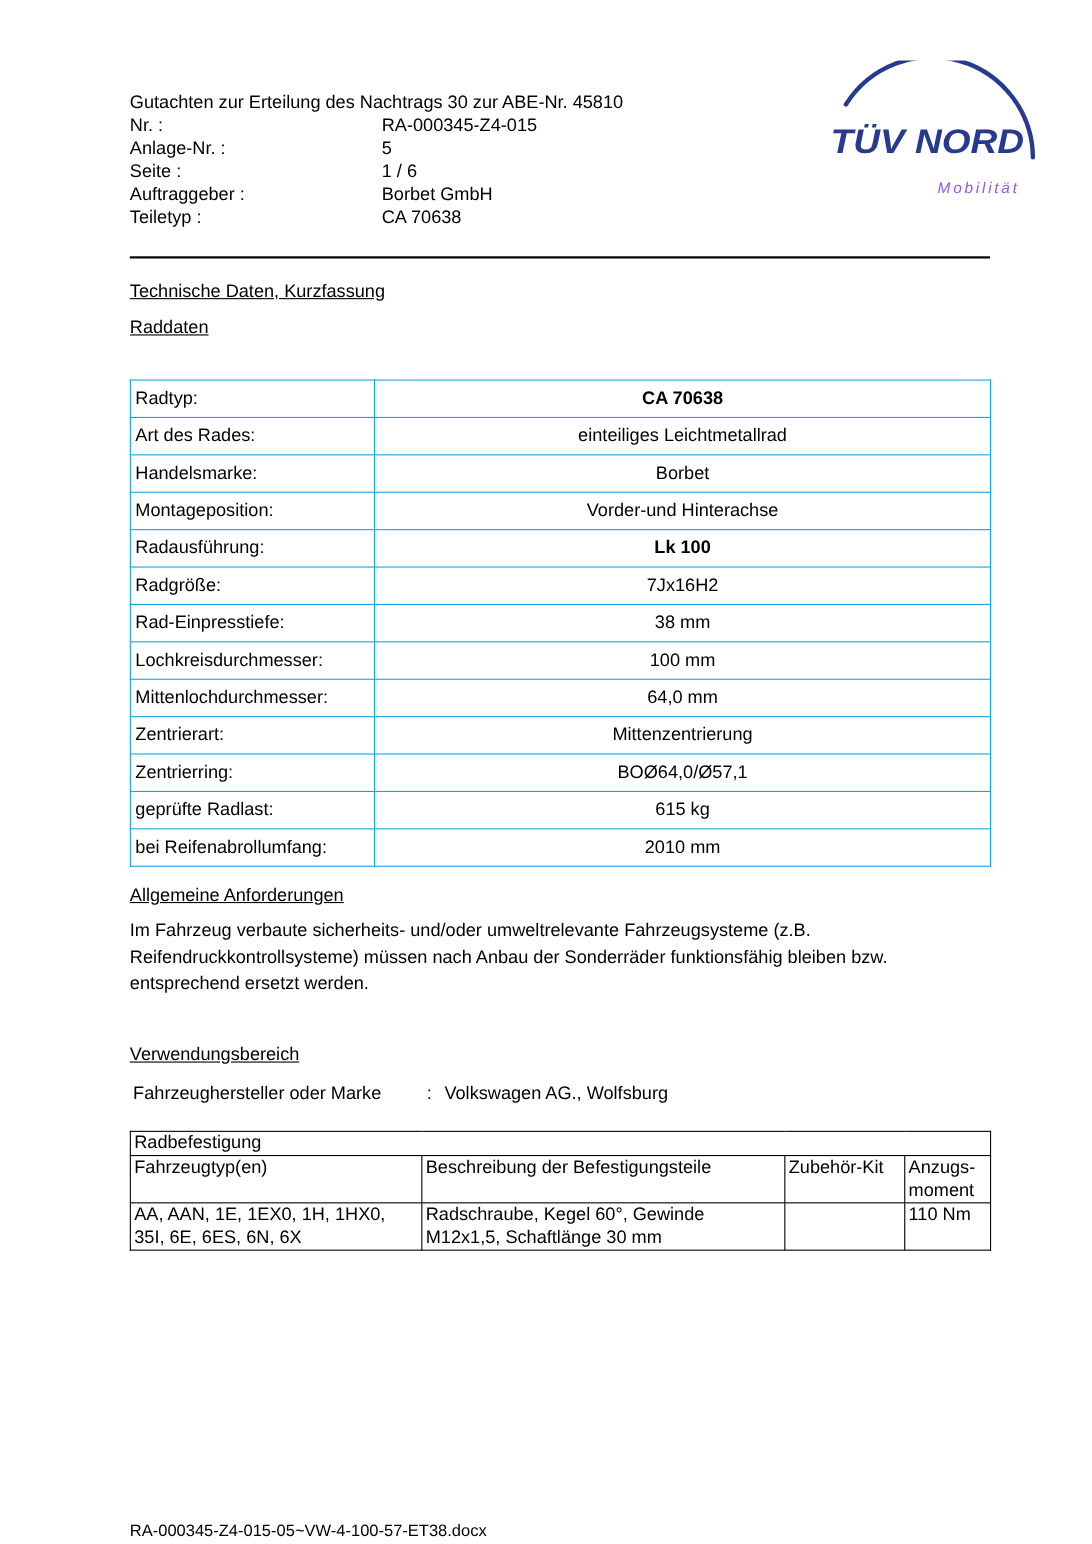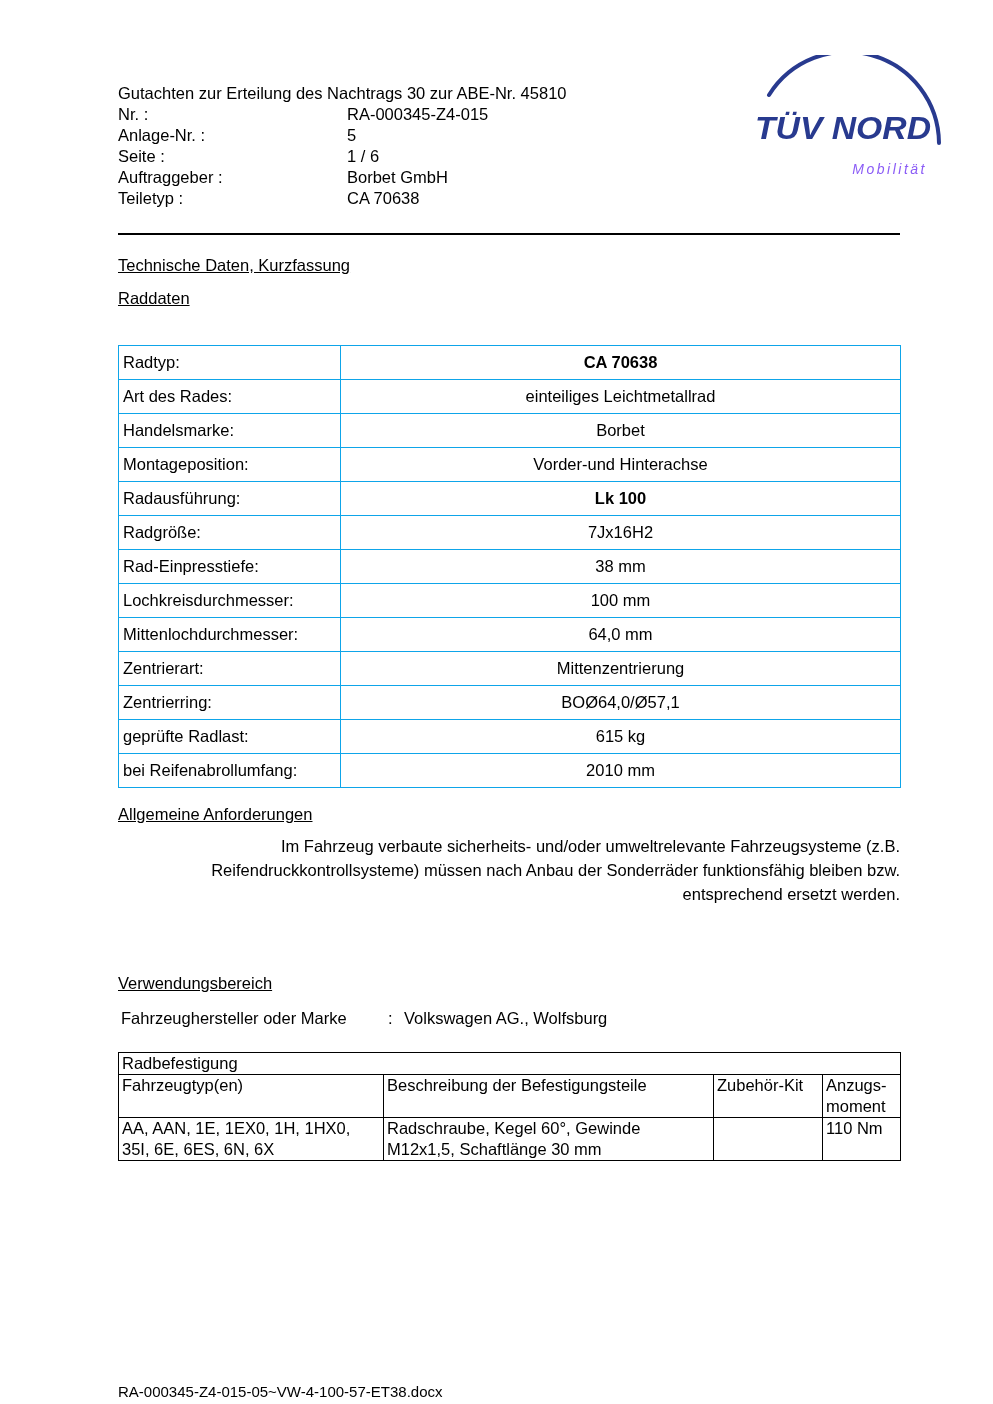--- a/index.html
+++ b/index.html
@@ -50,23 +50,22 @@
     vertical-align: middle;
   }
   table.raddaten td.lbl { text-align: left; }
   table.raddaten td.val { text-align: center; }
   .b { font-weight: bold; }
   .h-allgemeine { margin-top: 16px; }
   .para {
     margin: 9px 0 0 0;
     line-height: 24px;
     width: 782px;
-    text-align: right;
-  }
-  .h-verw { margin-top: 67px; }
+  }
+  .h-verw { margin-top: 43px; }
   .hersteller { display: flex; margin-top: 13px; line-height: 22px; padding-left: 3px; }
   .hersteller .h-label { flex: 0 0 267px; }
   .hersteller .h-colon { flex: 0 0 16px; }
   table.befestigung {
     margin-top: 23px;
     border-collapse: collapse;
     width: 782px;
     table-layout: fixed;
     line-height: 21px;
   }

